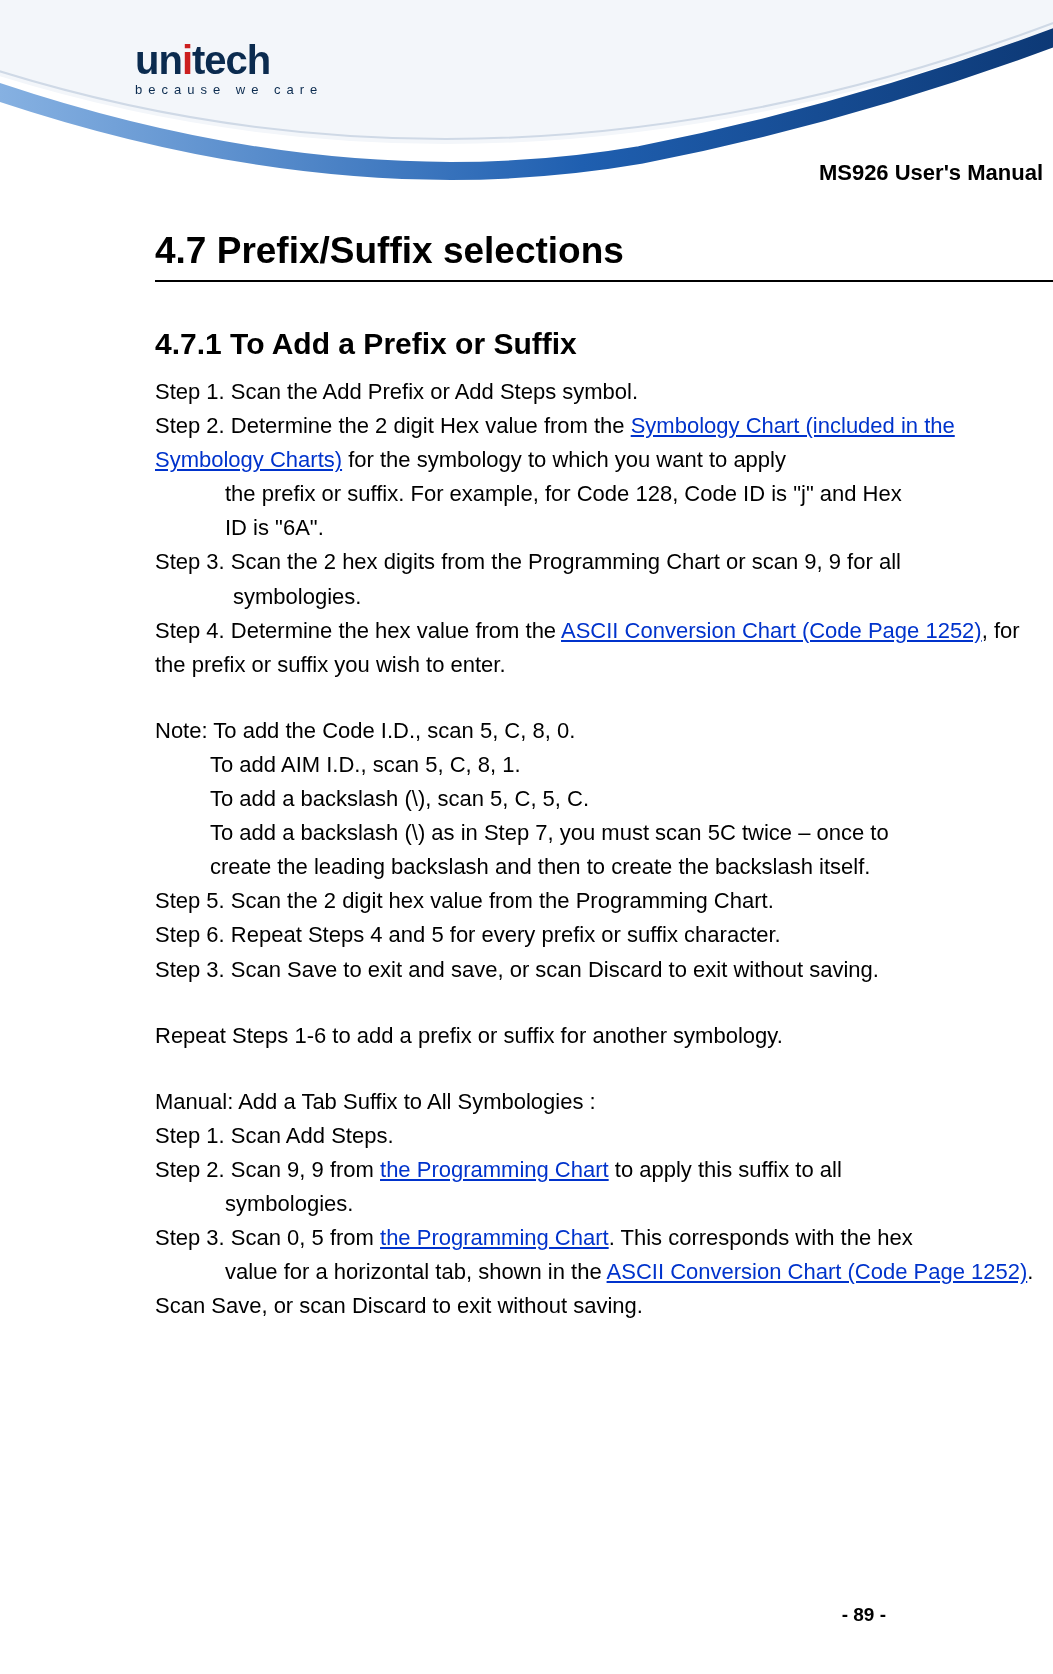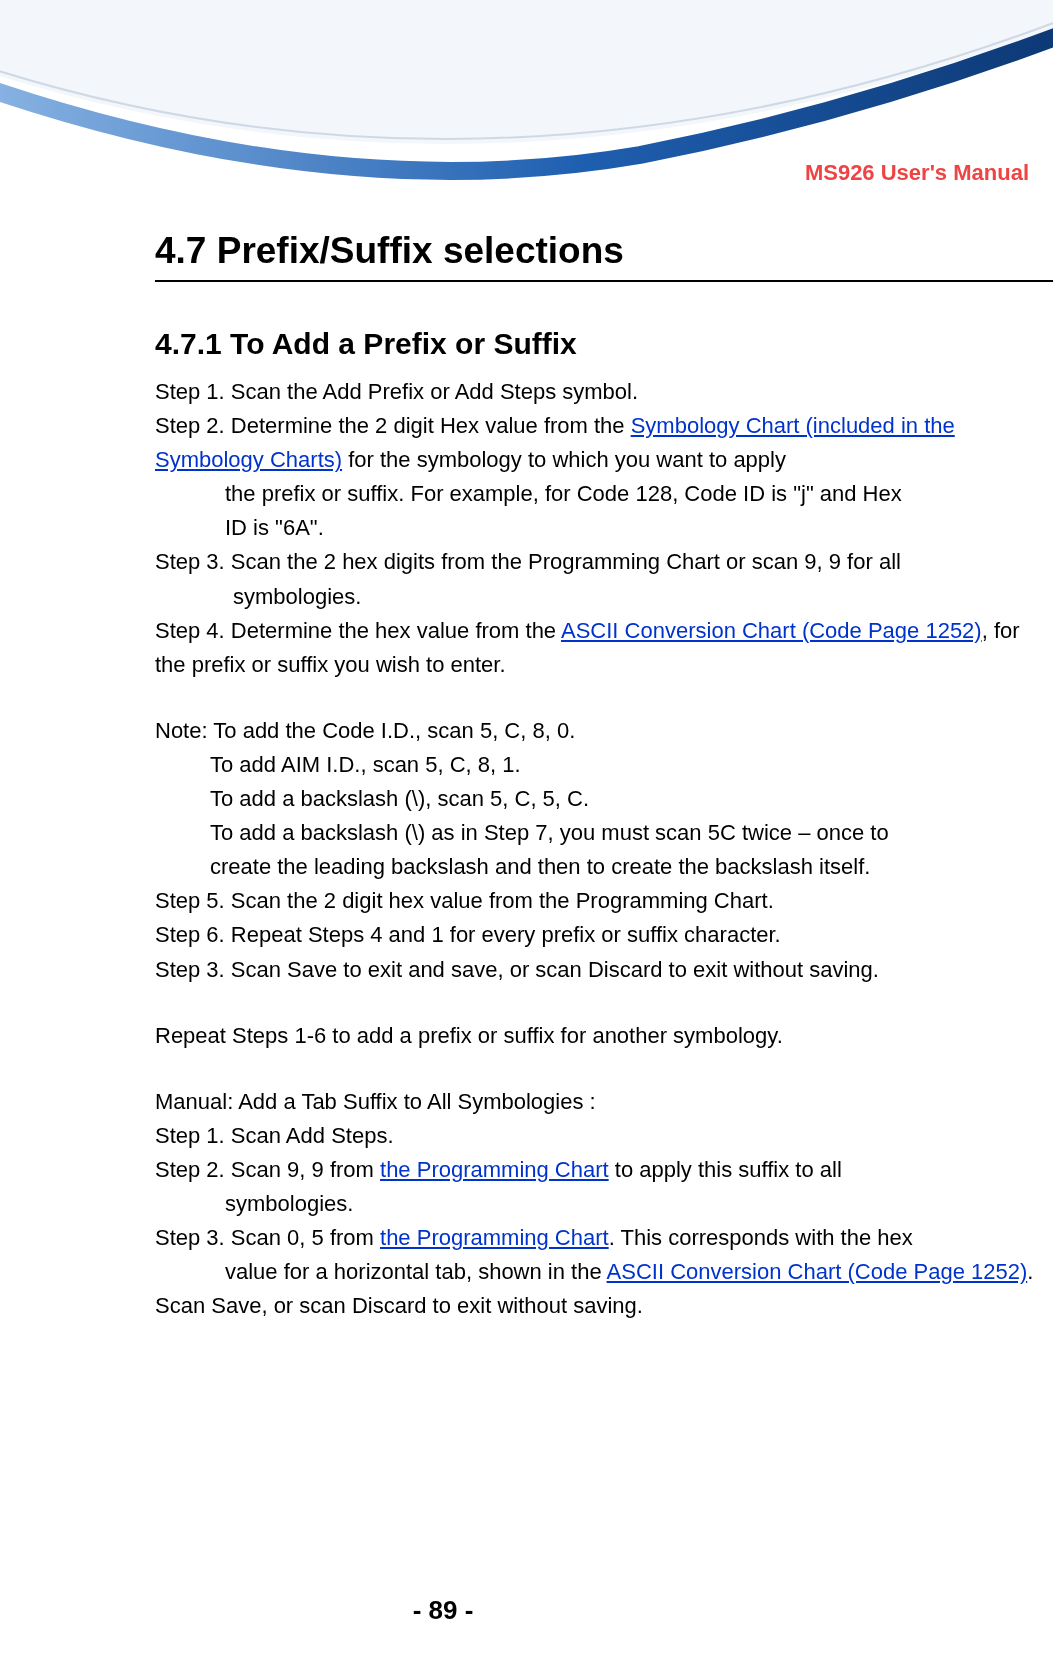--- a/index.html
+++ b/index.html
@@ -4,34 +4,34 @@
 <style>
   * { box-sizing: border-box; margin: 0; padding: 0; }
   html, body { width: 1053px; height: 1674px; background: #fff; font-family: Arial, Helvetica, sans-serif; color: #000; }
   .page { position: relative; width: 1053px; height: 1674px; overflow: hidden; }
   .swoosh-wrap { position: absolute; top: 0; left: 0; width: 1053px; height: 220px; pointer-events: none; }
   .swoosh-wrap svg { width: 100%; height: 100%; display: block; }
   .logo { position: absolute; top: 40px; left: 135px; }
   .logo-main { font-family: Arial, sans-serif; font-weight: bold; font-size: 40px; letter-spacing: -1px; color: #0b2b4f; line-height: 1; }
   .logo-main .dot { color: #cc1f1f; }
   .logo-tag { font-family: Arial, sans-serif; font-size: 13px; color: #0b2b4f; letter-spacing: 6px; margin-top: 2px; }
-  .header-right { position: absolute; top: 160px; right: 0; font-size: 22px; font-weight: bold; color: #ef4444; padding-right: 24px; }
+  .header-right { position: absolute; top: 160px; right: 0; font-size: 22px; font-weight: bold; color: #000000; padding-right: 10px; }
   .content { position: absolute; top: 220px; left: 155px; width: 900px; }
   .section-title { font-size: 37px; font-weight: bold; color: #000; margin-top: 10px; margin-bottom: 8px; }
   .rule { border: none; border-top: 2.5px solid #000; width: 900px; margin-left: 0; }
   .subsection-title { font-size: 30px; font-weight: bold; margin-top: 45px; margin-bottom: 14px; }
   .body { font-size: 22px; line-height: 1.55; }
   .step { margin: 0; }
   .step .label { font-weight: normal; }
   .indent { padding-left: 70px; display: block; }
   .indent2 { padding-left: 78px; display: block; }
   .note-indent { padding-left: 55px; display: block; }
   a.link { color: #0033cc; text-decoration: underline; cursor: pointer; }
   .spacer { height: 32px; }
-  .page-number { position: absolute; bottom: 48px; width: 886px; text-align: center; font-size: 26px; font-weight: bold; color: #000; }
+  .page-number { position: absolute; bottom: 48px; width: 886px; text-align: right; font-size: 19px; font-weight: bold; color: #000; }
 </style>
 </head>
 <body>
 
 <div class="page">
 
   <div class="swoosh-wrap">
     <svg viewBox="0 0 1053 220" preserveAspectRatio="none">
       <defs>
         <linearGradient id="g1" x1="0" y1="0" x2="1" y2="0">
@@ -39,20 +39,26 @@
           <stop offset="55%" stop-color="#1f5fb0"></stop>
           <stop offset="100%" stop-color="#0b3570"></stop>
         </linearGradient>
       </defs>
       <path d="M -50 60 Q 500 250 1100 10 L 1100 -50 L -50 -50 Z" fill="#f3f6fa"></path>
       <path d="M -50 55 Q 500 245 1100 5" stroke="#cfd9e6" stroke-width="2" fill="none"></path>
       <path d="M -50 75 Q 320 210 640 155 Q 870 110 1100 20" stroke="url(#g1)" stroke-width="18" fill="none" stroke-linecap="round"></path>
     </svg>
   </div>
 
+  <div class="logo">
+    <div class="logo-main">
+      <span>un</span><span class="dot">i</span><span>tech</span>
+    </div>
+    <div class="logo-tag">because we care</div>
+  </div>
 
   <div class="header-right">MS926 User's Manual</div>
 
   <div class="content">
     <div class="section-title">4.7 Prefix/Suffix selections</div>
     <hr class="rule">
     <div class="subsection-title">4.7.1 To Add a Prefix or Suffix</div>
 
     <div class="body">
 
@@ -82,21 +88,21 @@
         <span class="note-indent">To add AIM I.D., scan 5, C, 8, 1.</span>
         <span class="note-indent">To add a backslash (\), scan 5, C, 5, C.</span>
         <span class="note-indent">To add a backslash (\) as in Step 7, you must scan 5C twice – once to</span>
         <span class="note-indent">create the leading backslash and then to create the backslash itself.</span>
       </div>
 
       <div class="step">
         <span class="label">Step 5.</span><span> Scan the 2 digit hex value from the Programming Chart.</span>
       </div>
       <div class="step">
-        <span class="label">Step 6.</span><span> Repeat Steps 4 and 1 for every prefix or suffix character.</span>
+        <span class="label">Step 6.</span><span> Repeat Steps 4 and 5 for every prefix or suffix character.</span>
       </div>
       <div class="step">
         <span class="label">Step 3.</span><span> Scan Save to exit and save, or scan Discard to exit without saving.</span>
       </div>
 
       <div class="spacer"></div>
 
       <div>Repeat Steps 1-6 to add a prefix or suffix for another symbology.</div>
 
       <div class="spacer"></div>

